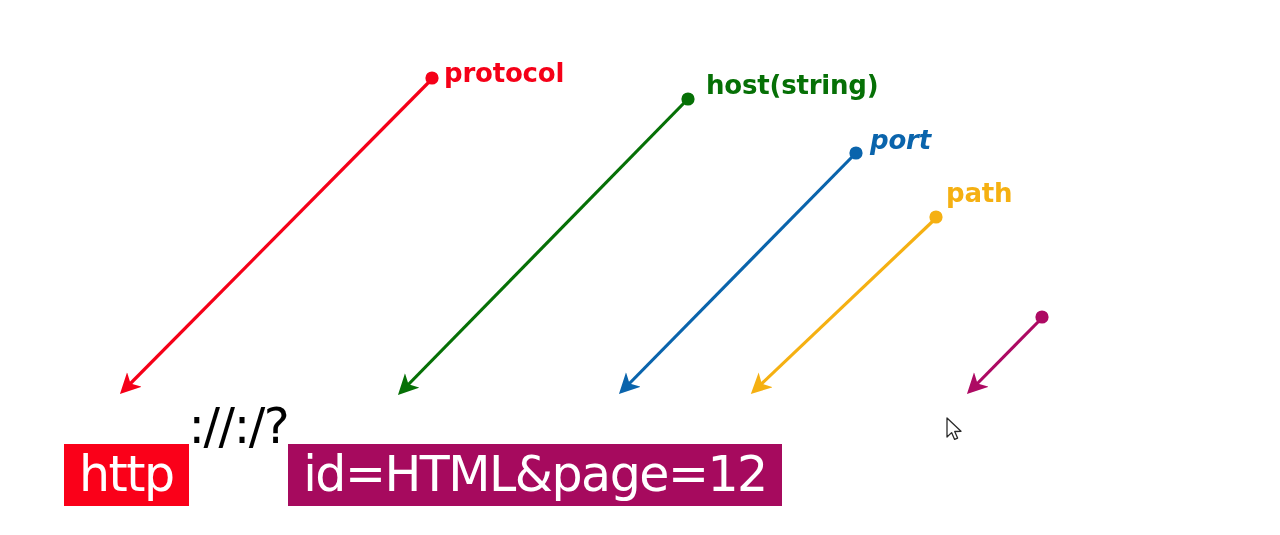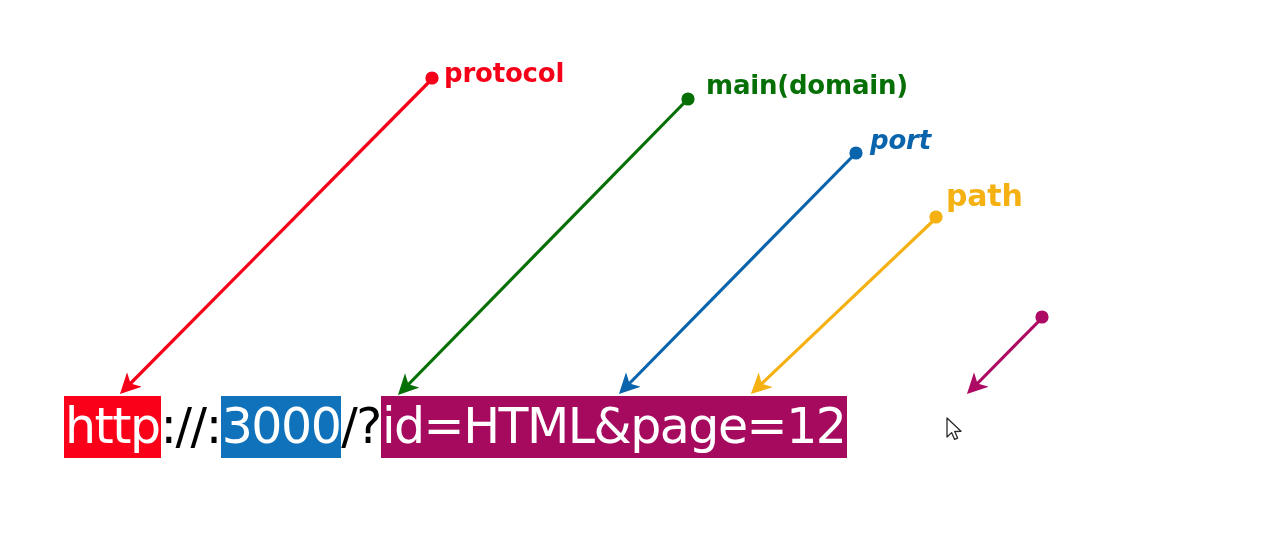--- a/index.html
+++ b/index.html
@@ -27,42 +27,42 @@
   .label {
     position: absolute;
     font-family: "DejaVu Sans", sans-serif;
     font-weight: bold;
     white-space: nowrap;
     letter-spacing: -0.2px;
   }
   #label-protocol   { left: 444px; top: 58px;  font-size: 26px; color: #f50018; }
   #label-host       { left: 706px; top: 70px;  font-size: 26px; color: #067006; }
   #label-port       { left: 870px; top: 125px; font-size: 26px; color: #0a64ac; font-style: italic; }
-  #label-path       { left: 946px; top: 178px; font-size: 30px; color: #f5b012; }
+  #label-path       { left: 946px; top: 178px; font-size: 26px; color: #f5b012; }
   #label-query      { left: 1060px; top: 285px; font-size: 26px; color: #ad0a63; }
 
   
   #url-strip {
     position: absolute;
     left: 64px;
     top: 396px;
     height: 62px;
     display: flex;
     align-items: stretch;
     font-family: "DejaVu Sans", sans-serif;
     font-size: 49px;
     line-height: 62px;
     white-space: pre;
     letter-spacing: -1.5px;
   }
   #url-strip .seg {
     display: inline-block;
     height: 62px;
   }
-  .seg.hl { color: #ffffff; padding: 0 1px; }
+  .seg.hl { color: #ffffff; padding: 0 15px; margin-top: 48px; }
   .seg.plain { color: #000000; background: transparent; }
   .seg-protocol { background: #fa0019; }
   .seg-host     { background: #067006; }
   .seg-port     { background: #0f72bb; }
   .seg-path     { background: #fbb716; }
   .seg-query    { background: #a60a5e; }
 
   
   #cursor {
     position: absolute;
@@ -117,29 +117,28 @@
       <circle cx="936" cy="217" r="6.6" fill="#f5b012"></circle>
     </g>
 
     <g>
       <line x1="1039" y1="321" x2="971" y2="390" stroke="#ad0a63" stroke-width="3.2" marker-end="url(#ah-magenta)"></line>
       <circle cx="1042" cy="317" r="6.6" fill="#ad0a63"></circle>
     </g>
   </svg>
 
   <div class="label" id="label-protocol">protocol</div>
-  <div class="label" id="label-host">main(domain)</div>
+  <div class="label" id="label-host">host(string)</div>
   <div class="label" id="label-port">port</div>
   <div class="label" id="label-path">path</div>
 
   <div id="url-strip">
     <span class="seg hl seg-protocol">http</span>
     <span class="seg plain">://</span>
     <span class="seg plain">:</span>
-    <span class="seg hl seg-port">3000</span>
     <span class="seg plain">/</span>
     <span class="seg plain">?</span>
     <span class="seg hl seg-query">id=HTML&amp;page=12</span>
   </div>
 
   <svg id="cursor" viewBox="0 0 18 26" xmlns="http://www.w3.org/2000/svg">
     <path d="M1,1 L1,20 L5.6,15.6 L8.6,22.4 L11.6,21.1 L8.7,14.5 L15,14.3 Z" fill="#ffffff" stroke="#2a2a2a" stroke-width="1.3" stroke-linejoin="round"></path>
   </svg>
 
 </div>

